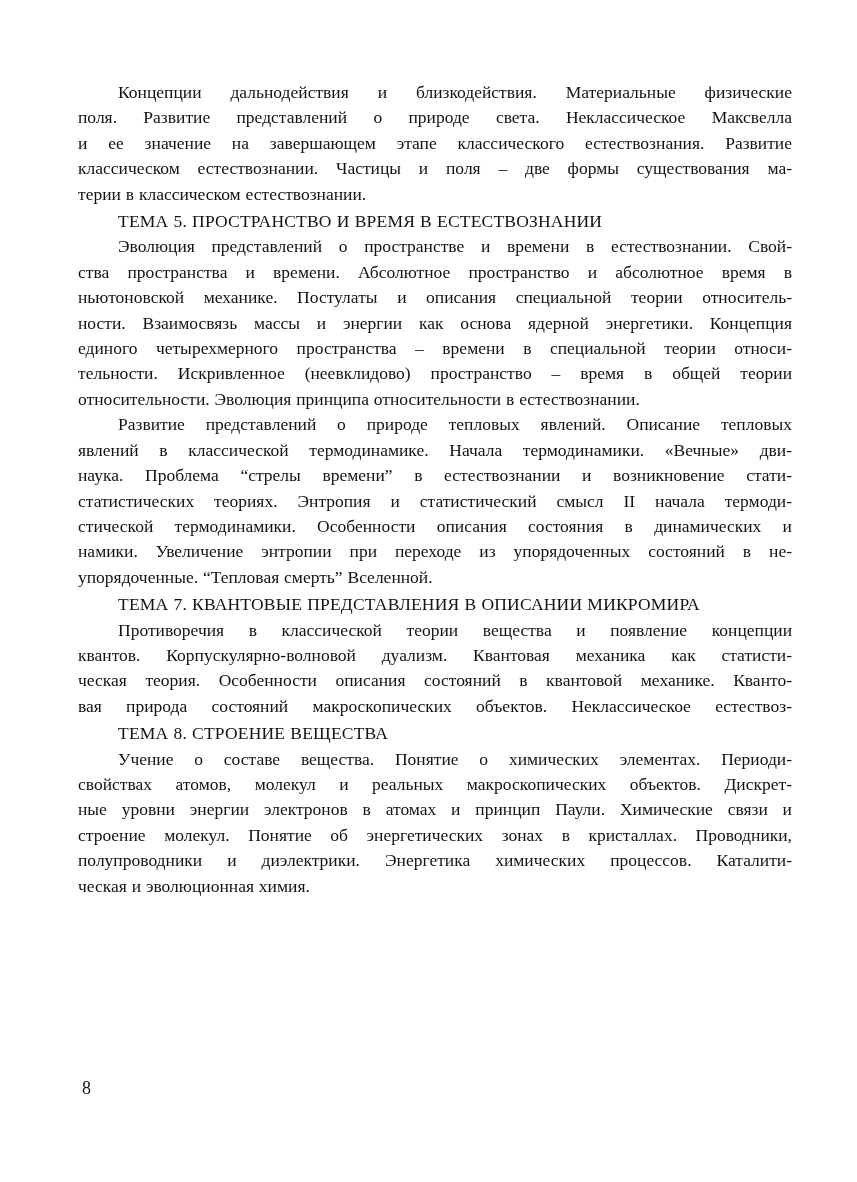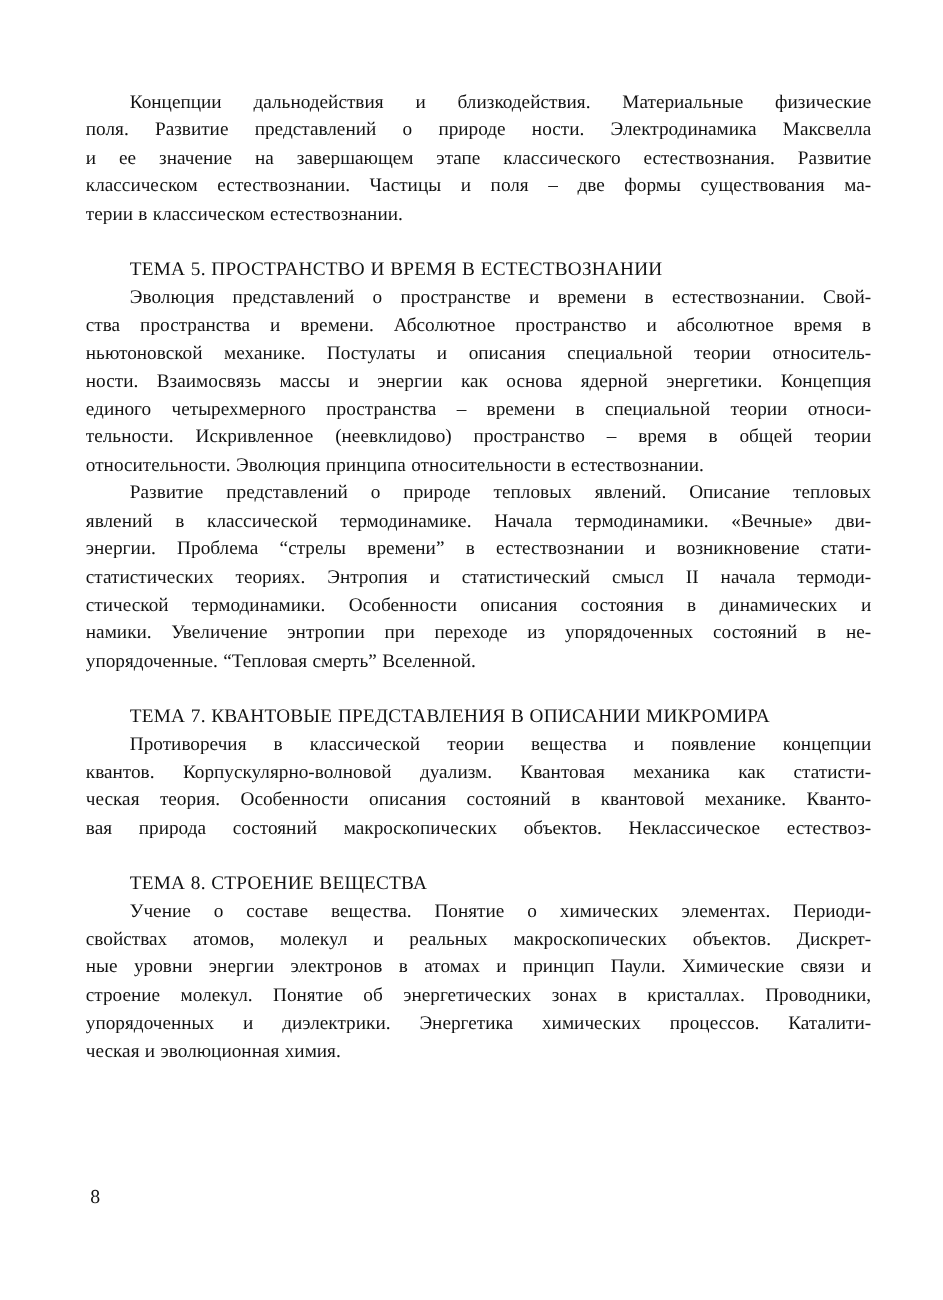--- a/index.html
+++ b/index.html
@@ -16,21 +16,21 @@
     font-family: "Liberation Serif", "DejaVu Serif", serif;
     color: #121212;
   }
   .content {
     position: absolute;
     left: 78px;
     top: 80px;
     width: 714px;
   }
   .block { margin: 0; }
-  .block.heading { margin-top: 25px; }
+  .block.heading { margin-top: 2px; }
   .line {
     font-size: 17.5px;
     line-height: 25.4px;
     text-align: justify;
     text-align-last: justify;
     white-space: normal;
     word-spacing: 0.5px;
   }
   .line.first { text-indent: 40px; }
   .line.last { text-align-last: left; }
@@ -46,41 +46,41 @@
     color: #121212;
   }
 </style>
 </head>
 <body>
 
 <div class="page">
   <div class="content">
       <div class="block paragraph">
         <div class="line first">Концепции дальнодействия и близкодействия. Материальные физические</div>
-        <div class="line">поля. Развитие представлений о природе ности. Электродинамика Максвелла</div>
+        <div class="line">поля. Развитие представлений о природе света. Неклассическое Максвелла</div>
         <div class="line">и ее значение на завершающем этапе классического естествознания. Развитие</div>
         <div class="line">классическом естествознании.  Частицы и поля – две формы существования ма-</div>
         <div class="line last">терии в классическом естествознании.</div>
       </div>
       <div class="block heading">
         <div class="line first last">ТЕМА 5. ПРОСТРАНСТВО И ВРЕМЯ В ЕСТЕСТВОЗНАНИИ</div>
       </div>
       <div class="block paragraph">
         <div class="line first">Эволюция представлений о пространстве и времени в естествознании. Свой-</div>
         <div class="line">ства пространства и времени. Абсолютное пространство и абсолютное время в</div>
         <div class="line">ньютоновской механике. Постулаты и описания специальной теории относитель-</div>
         <div class="line">ности. Взаимосвязь массы и энергии как основа ядерной энергетики. Концепция</div>
         <div class="line">единого четырехмерного пространства – времени в специальной теории относи-</div>
         <div class="line">тельности. Искривленное (неевклидово) пространство – время в общей теории</div>
         <div class="line last">относительности. Эволюция принципа относительности в естествознании.</div>
       </div>
       <div class="block paragraph">
         <div class="line first">Развитие представлений о природе тепловых явлений. Описание тепловых</div>
         <div class="line">явлений в классической термодинамике. Начала термодинамики. «Вечные» дви-</div>
-        <div class="line">энергии. Проблема “стрелы времени” в естествознании и возникновение стати-</div>
+        <div class="line">наука. Проблема “стрелы времени” в естествознании и возникновение стати-</div>
         <div class="line">статистических теориях. Энтропия и статистический смысл II начала термоди-</div>
         <div class="line">стической термодинамики. Особенности описания состояния в динамических и</div>
         <div class="line">намики. Увеличение энтропии при переходе из упорядоченных состояний в не-</div>
         <div class="line last">упорядоченные. “Тепловая смерть” Вселенной.</div>
       </div>
       <div class="block heading">
         <div class="line first last">ТЕМА 7. КВАНТОВЫЕ ПРЕДСТАВЛЕНИЯ В ОПИСАНИИ МИКРОМИРА</div>
       </div>
       <div class="block paragraph">
         <div class="line first">Противоречия в классической теории вещества и появление концепции</div>
@@ -89,18 +89,18 @@
         <div class="line">вая природа состояний макроскопических объектов. Неклассическое естествоз-</div>
       </div>
       <div class="block heading">
         <div class="line first last">ТЕМА 8. СТРОЕНИЕ ВЕЩЕСТВА</div>
       </div>
       <div class="block paragraph">
         <div class="line first">Учение о составе вещества. Понятие о химических элементах. Периоди-</div>
         <div class="line">свойствах атомов, молекул и реальных макроскопических объектов. Дискрет-</div>
         <div class="line">ные уровни энергии электронов в атомах и принцип Паули. Химические связи и</div>
         <div class="line">строение молекул. Понятие об энергетических зонах в кристаллах. Проводники,</div>
-        <div class="line">упорядоченных и диэлектрики. Энергетика химических процессов. Каталити-</div>
+        <div class="line">полупроводники и диэлектрики. Энергетика химических процессов. Каталити-</div>
         <div class="line last">ческая и эволюционная химия.</div>
       </div>
     </div>
   <div class="page-number">8</div>
 </div>
 
 </body></html>

